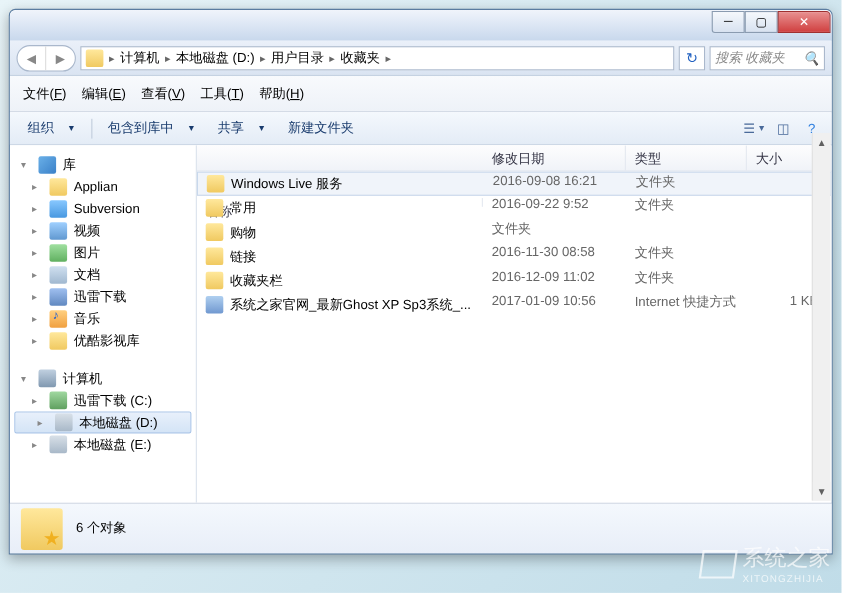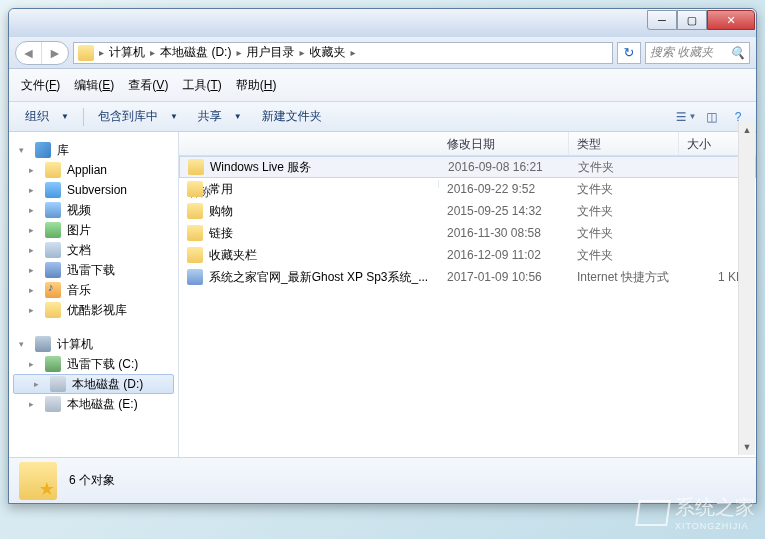--- a/index.html
+++ b/index.html
@@ -50,21 +50,21 @@
 .i-drvc { background: linear-gradient(to bottom, #a0d8a0, #60a060); border-radius: 2px; }
 .i-url { background: linear-gradient(to bottom, #b0d0f0, #7098d0); border-radius: 2px; }
 .filepane { flex: 1; background: #fff; display: flex; flex-direction: column; overflow: hidden; }
 .columns { height: 24px; background: linear-gradient(to bottom, #fdfdfe, #f0f3f8); border-bottom: 1px solid #d8e0ec; display: flex; font-size: 12px; }
 .col { padding: 4px 8px; border-right: 1px solid #e4e8f0; color: #334; }
 .col.name { width: 260px; margin-top: 48px; }
 .col.date { width: 130px; }
 .col.type { width: 110px; }
 .col.size { flex: 1; }
 .filelist { flex: 1; overflow: auto; }
-.file-row { display: flex; align-items: center; height: 22px; font-size: 12px; padding-left: 4px; }
+.file-row { display: flex; height: 22px; font-size: 12px; padding-left: 4px; }
 .file-row.sel { background: #f0f4fa; border: 1px solid #c8d8ec; }
 .fcell.name { width: 256px; display: flex; align-items: center; gap: 6px; padding-left: 4px; }
 .fcell.date { width: 130px; color: #666; padding-left: 8px; }
 .fcell.type { width: 110px; color: #666; padding-left: 8px; }
 .fcell.size { flex: 1; color: #666; text-align: right; padding-right: 12px; }
 .statusbar { height: 46px; background: linear-gradient(to bottom, #f4f8fd, #e8eef8); border-top: 1px solid #d0d8e4; display: flex; align-items: center; padding: 4px 10px; gap: 12px; font-size: 12px; }
 .status-icon { width: 38px; height: 38px; background: linear-gradient(to bottom, #ffe89c, #f0c960); border-radius: 3px; position: relative; }
 .status-icon::after { content: "★"; position: absolute; right: 2px; bottom: 0; font-size: 18px; color: #f0b020; }
 .watermark { position: absolute; right: 10px; bottom: 8px; color: rgba(255,255,255,0.7); font-size: 14px; display: flex; align-items: center; gap: 6px; }
 .wm-logo { width: 32px; height: 26px; border: 2px solid rgba(255,255,255,0.7); transform: skewX(-8deg); }
@@ -237,21 +237,20 @@
             </div>
             <div class="fcell date">2016-09-22 9:52</div>
             <div class="fcell type">文件夹</div>
             <div class="fcell size"></div>
           </div>
           <div class="file-row">
             <div class="fcell name">
               <span class="t-icon i-fold"></span>
               <span>购物</span>
             </div>
-            <div class="fcell date">2015-09-25 14:32</div>
             <div class="fcell type">文件夹</div>
             <div class="fcell size"></div>
           </div>
           <div class="file-row">
             <div class="fcell name">
               <span class="t-icon i-fold"></span>
               <span>链接</span>
             </div>
             <div class="fcell date">2016-11-30 08:58</div>
             <div class="fcell type">文件夹</div>

